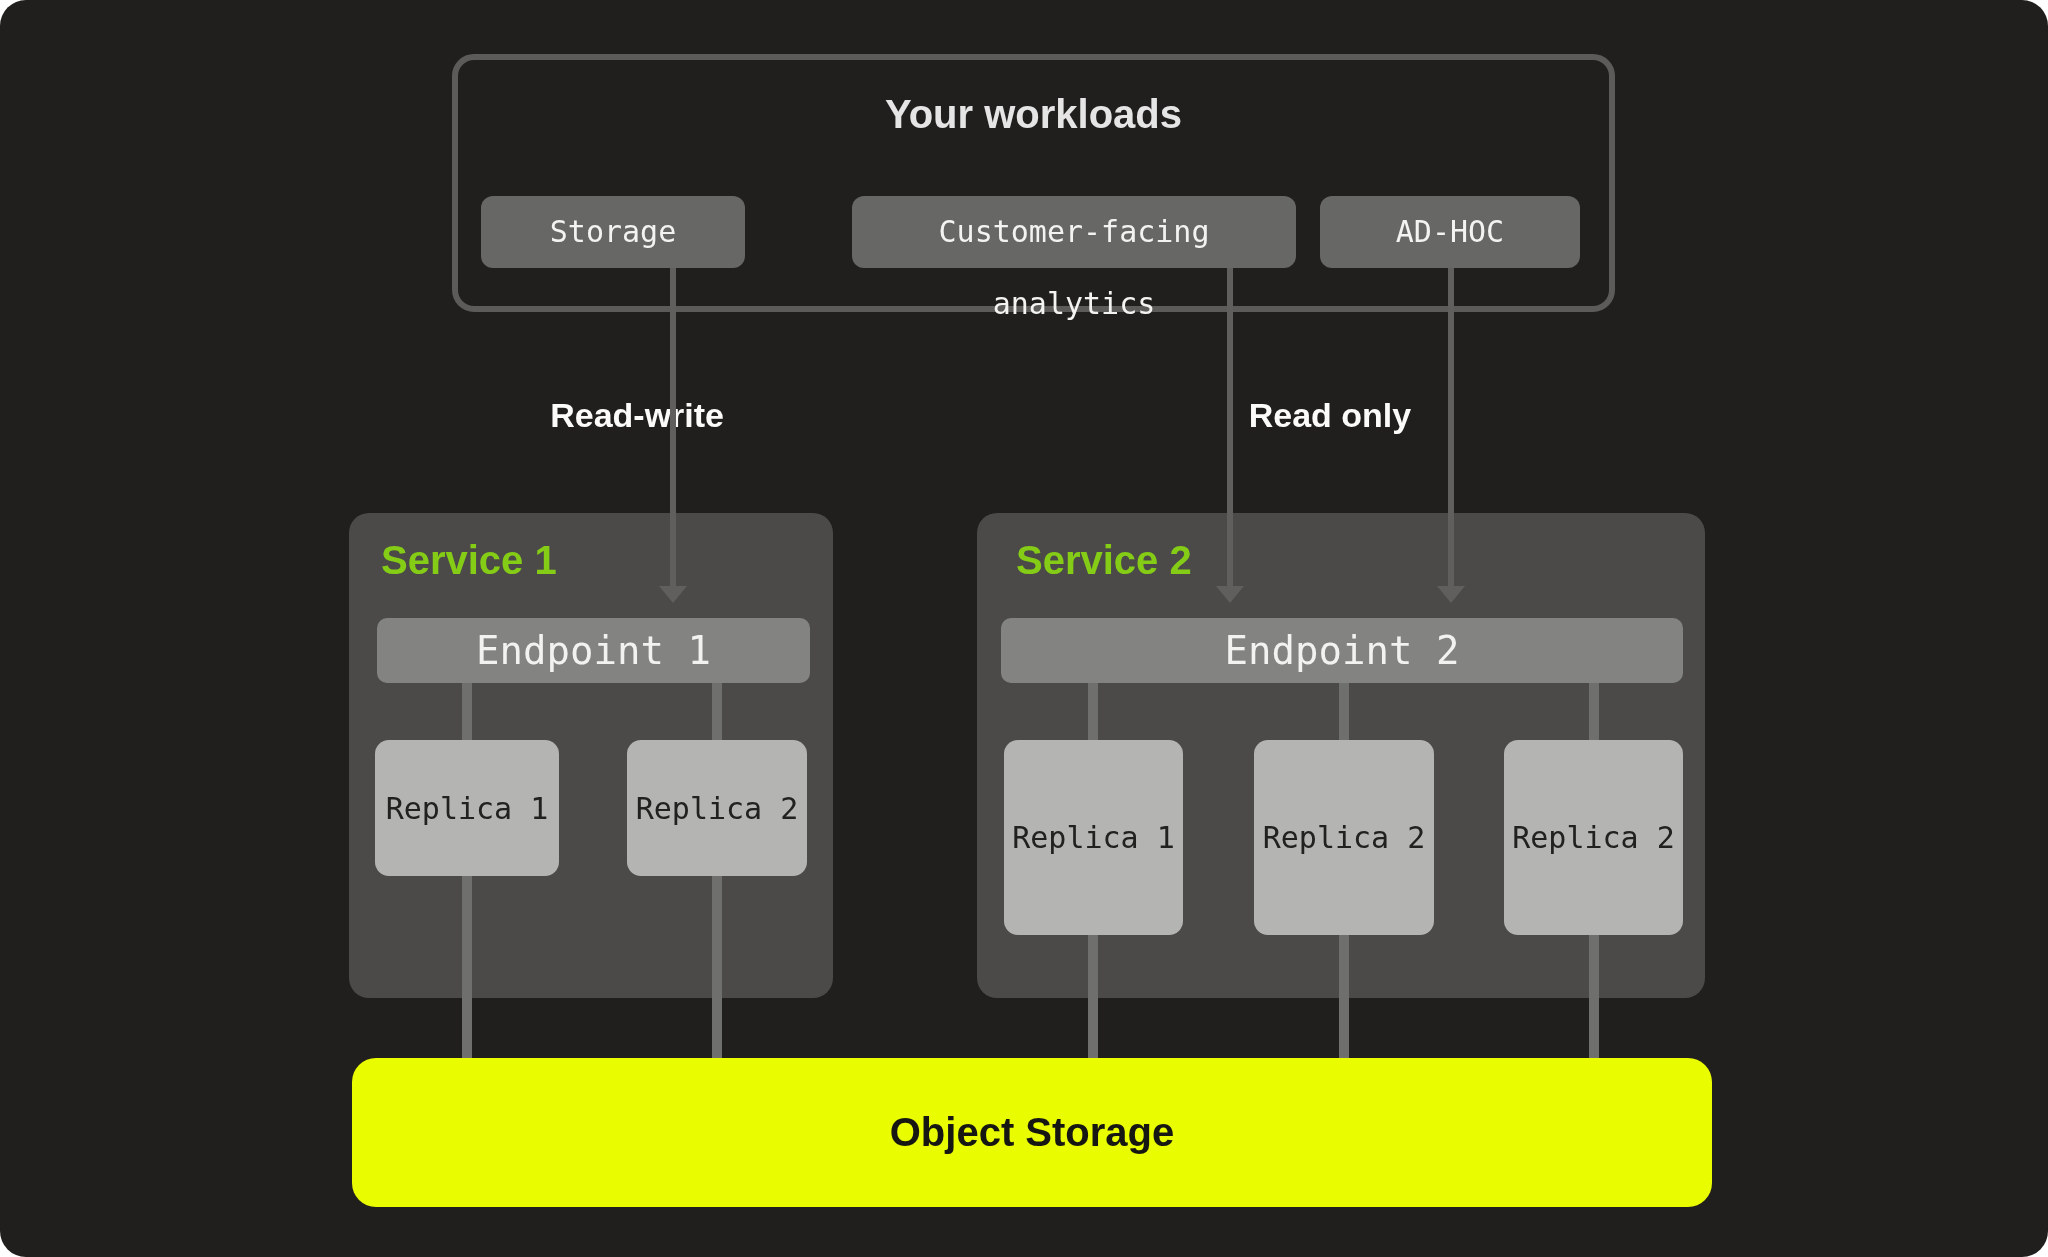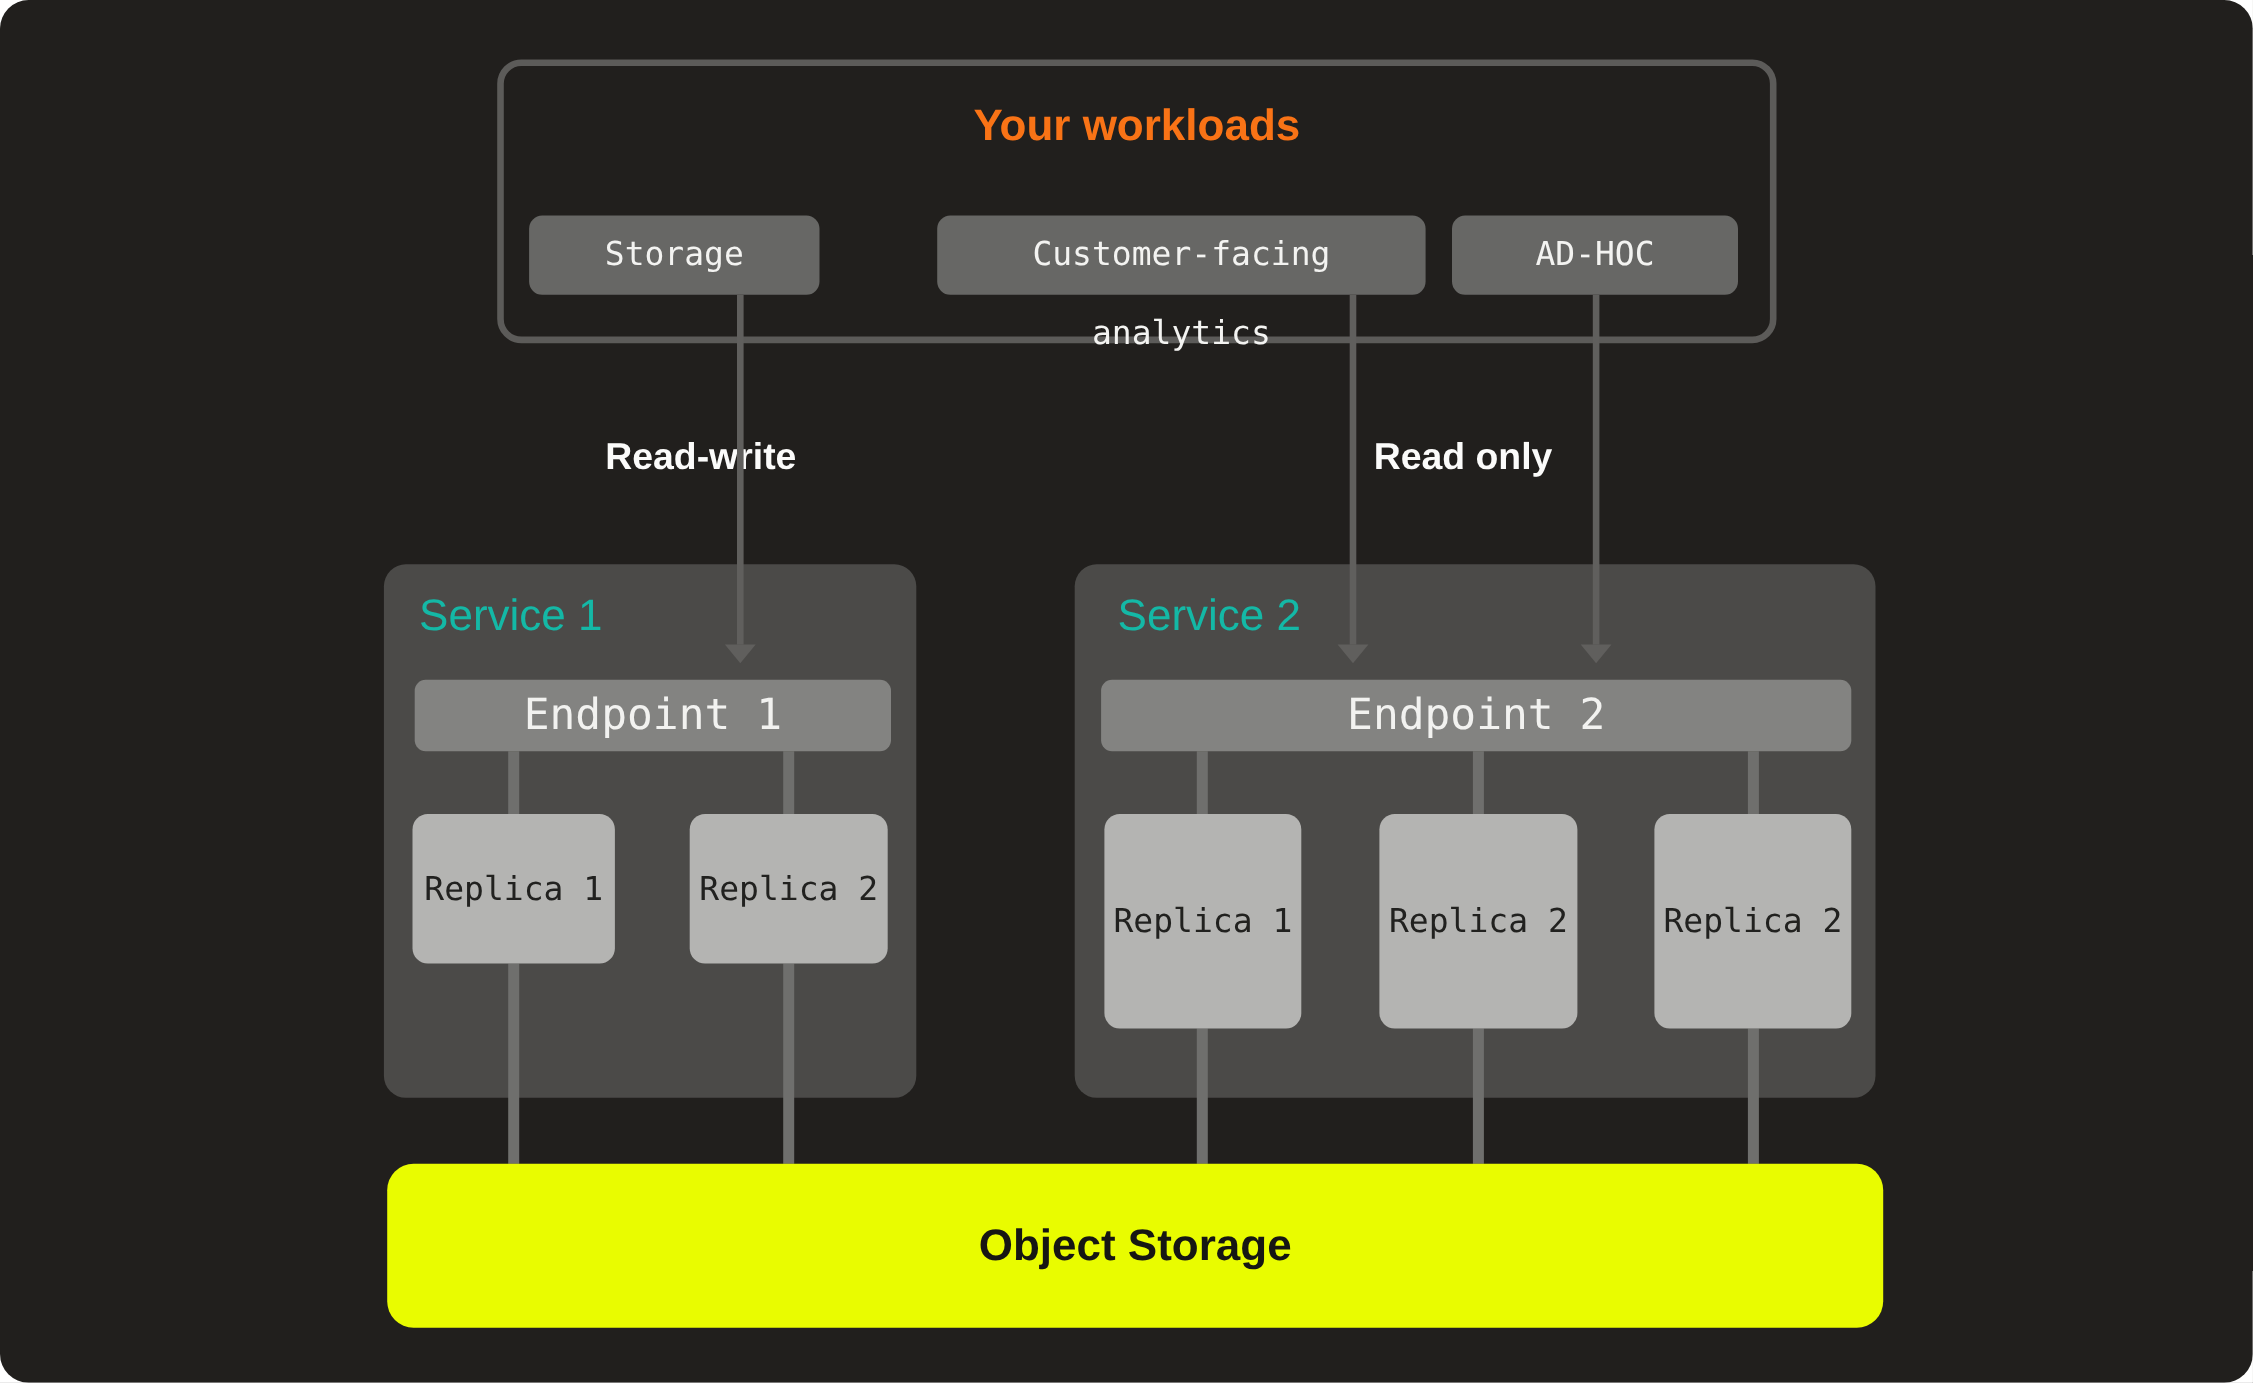--- a/index.html
+++ b/index.html
@@ -16,21 +16,21 @@
   
   .workloads-box{
     left:452px;top:54px;width:1163px;height:258px;
     border:6px solid #5c5b59;border-radius:22px;
     box-sizing:border-box;
     z-index:1;
   }
   .wl-title{
     left:452px;top:92px;width:1163px;
     text-align:center;
-    color:#f97316;font-size:40px;font-weight:bold;
+    color:#e5e5e5;font-size:40px;font-weight:bold;
     z-index:2;
   }
   .wl-btn{
     top:196px;height:72px;line-height:72px;
     background:#676765;border-radius:12px;
     color:#f3f3f1;
     font-family:"DejaVu Sans Mono", monospace;
     font-size:30px;text-align:center;
     z-index:2;
   }
@@ -68,22 +68,22 @@
 
   
   .service-box{
     top:513px;height:485px;
     background:#4b4a48;border-radius:20px;
     z-index:1;
   }
   .service-box.s1{left:349px;width:484px;}
   .service-box.s2{left:977px;width:728px;}
   .service-title{
-    top:538px;color:#14b8a6;
-    font-size:40px;font-weight:normal;
+    top:538px;color:#84cc16;
+    font-size:40px;font-weight:bold;
     z-index:2;
   }
   .service-title.s1{left:381px;}
   .service-title.s2{left:1016px;}
 
   
   .endpoint{
     top:618px;height:65px;line-height:65px;
     background:#838381;border-radius:10px;
     color:#f2f2f0;text-align:center;

